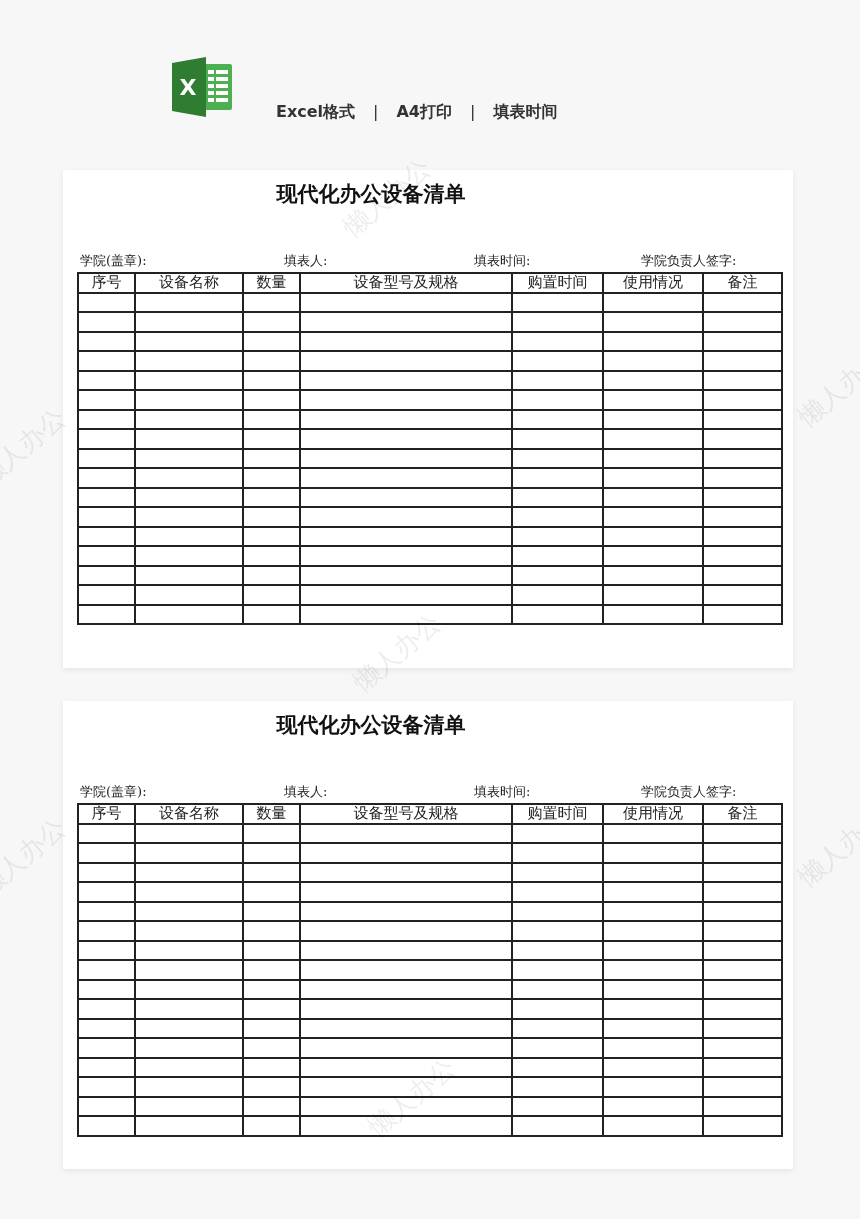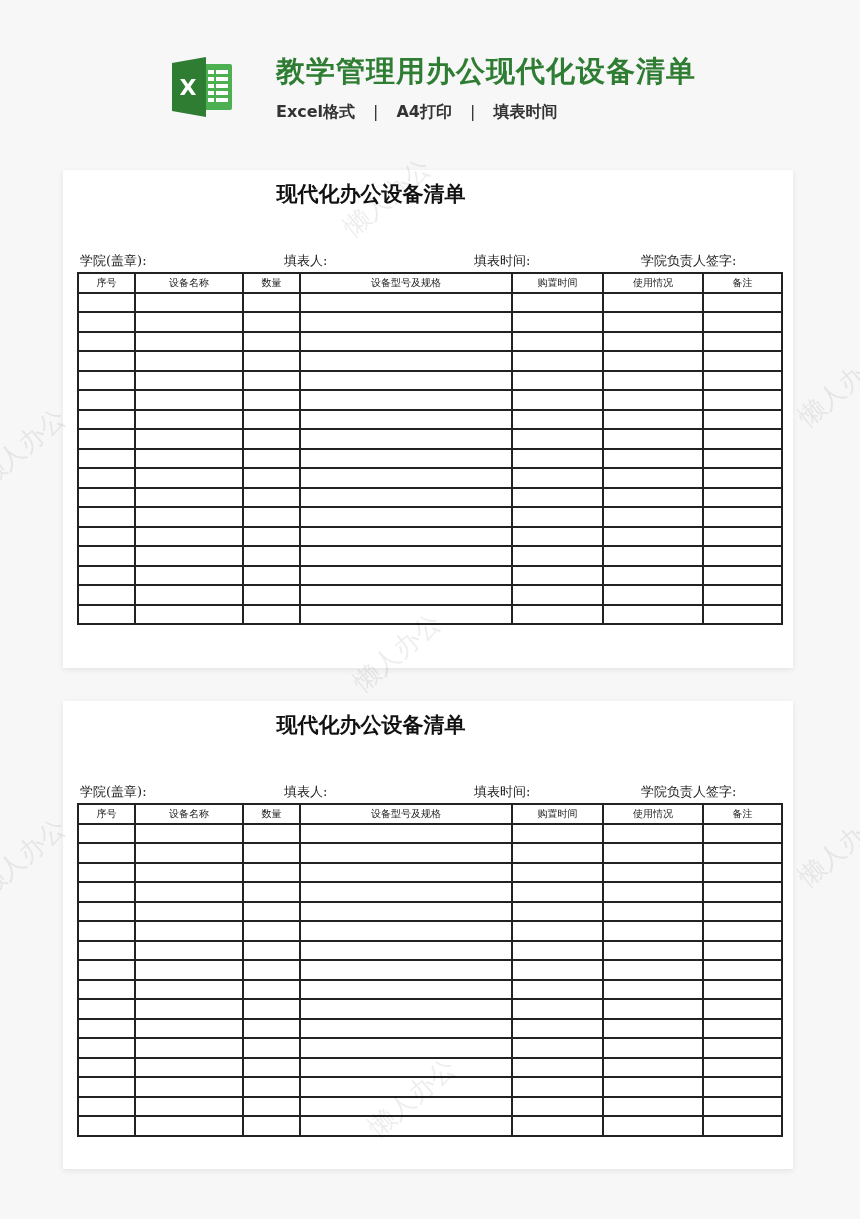--- a/index.html
+++ b/index.html
@@ -38,21 +38,21 @@
 
   table.grid {
     position: absolute; left: 14px; top: 102px;
     border-collapse: collapse; table-layout: fixed;
     font-family: "DejaVu Serif", serif;
   }
   table.grid th, table.grid td {
     border: 2px solid #222; padding: 0; height: 17.5px;
   }
   table.grid th {
-    font-weight: normal; font-size: 10px; color: #222; text-align: center; line-height: 17px;
+    font-weight: normal; font-size: 15px; color: #222; text-align: center; line-height: 17px;
     overflow: hidden; white-space: nowrap;
   }
 
   .wm {
     position: absolute; font-size: 26px; color: rgba(0,0,0,0.07);
     transform: rotate(-40deg); white-space: nowrap; pointer-events: none;
     font-family: "DejaVu Serif", serif;
   }
 </style>
 </head>
@@ -69,21 +69,20 @@
       <rect x="36" y="27" width="6" height="4"></rect>
         <rect x="44" y="27" width="12" height="4"></rect>
       <rect x="36" y="34" width="6" height="4"></rect>
         <rect x="44" y="34" width="12" height="4"></rect>
       <rect x="36" y="41" width="6" height="4"></rect>
         <rect x="44" y="41" width="12" height="4"></rect>
     </g>
     <polygon points="0,6 34,0 34,60 0,54" fill="#2e7d32"></polygon>
     <text x="16" y="38" text-anchor="middle" font-family="DejaVu Sans, sans-serif" font-weight="bold" font-size="22" fill="#ffffff">X</text>
   </svg>
-  <div class="header-title">教学管理用办公现代化设备清单</div>
   <div class="header-sub">
     <span>Excel格式</span>
     <span class="sep">|</span>
     <span>A4打印</span>
     <span class="sep">|</span>
     <span>填表时间</span>
   </div>
 </div>
 
 <div class="card card1">

